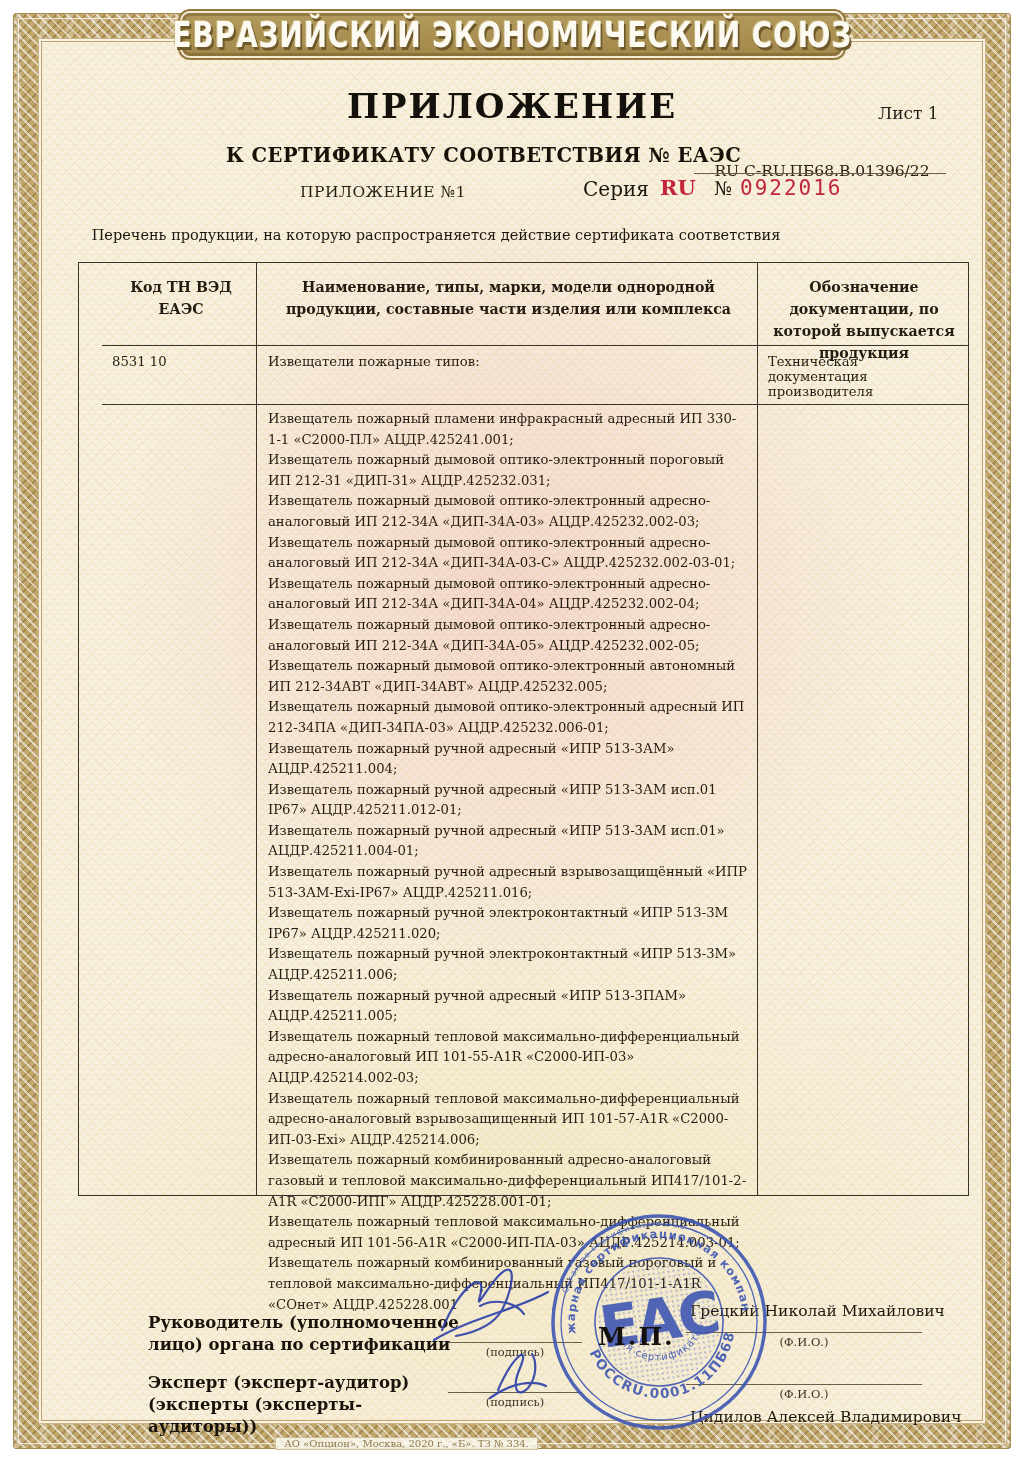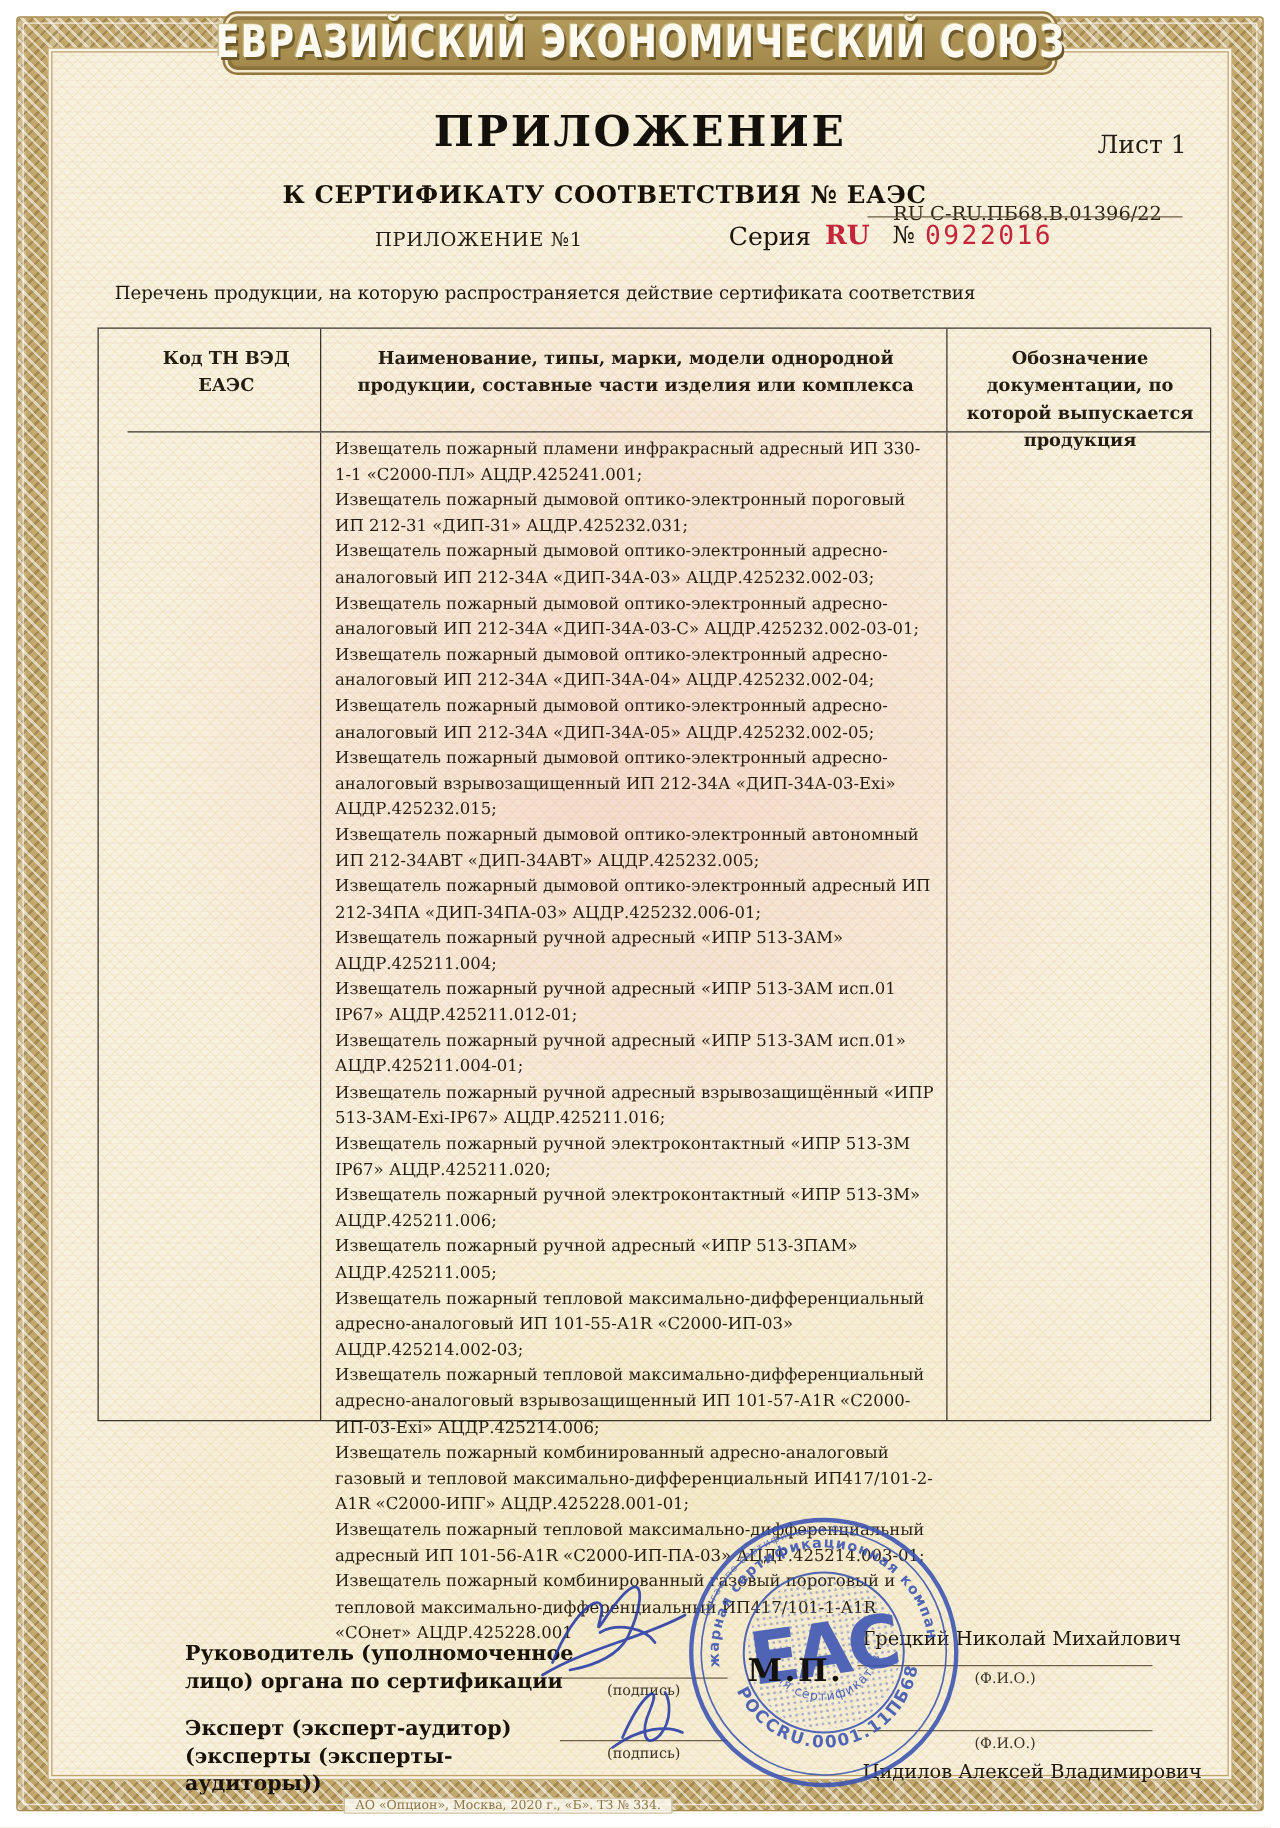--- a/index.html
+++ b/index.html
@@ -32,21 +32,21 @@
   .banner{position:absolute;left:180px;top:11px;width:664px;height:47px;
     background:linear-gradient(#b39b5e,#a18748);border-radius:10px;
     box-shadow:inset 0 0 0 2px #f3ead2, 0 0 0 2px #93783d, inset 0 0 0 5px rgba(120,96,46,.55);
     display:flex;align-items:center;justify-content:center;}
   .banner-text{font-family:"DejaVu Sans",sans-serif;font-weight:800;font-size:30px;color:#fdfaf2;
     letter-spacing:1px;white-space:nowrap;transform:scale(.93,1.2);
     text-shadow:2px 2px 0 #6e592b, -1px -1px 0 #cab981;}
 
   .doc-title{position:absolute;left:0;top:86px;width:1024px;text-align:center;
     font-size:34px;font-weight:700;letter-spacing:2px;color:#14100c;}
-  .sheet{position:absolute;left:878px;top:103px;font-size:20px;color:#241d14;}
+  .sheet{position:absolute;left:878px;top:103px;font-size:17px;color:#241d14;}
 
   .cert-line{position:absolute;left:226px;top:144px;font-size:19.5px;font-weight:700;
     letter-spacing:.5px;color:#171108;}
   .cert-num{position:absolute;left:698px;top:146px;width:248px;text-align:center;
     font-size:15.5px;color:#2a2113;margin-top:16px;}
   .cert-num-rule{position:absolute;left:694px;top:173px;width:252px;border-top:1px solid #6c5f49;}
 
   .appendix-no{position:absolute;left:300px;top:183px;font-size:15.5px;letter-spacing:.5px;color:#241d12;}
   .series-label{position:absolute;left:583px;top:177px;font-size:20px;color:#1c150c;}
   .series-value{position:absolute;left:660px;top:175px;font-size:21px;font-weight:700;
@@ -130,30 +130,34 @@
     <div class="blank-number">0922016</div>
 
     <div class="subtitle">Перечень продукции, на которую распространяется действие сертификата соответствия</div>
 
     <div class="ptable">
       <div class="trow thead">
         <div class="tcell c1">Код ТН ВЭД ЕАЭС</div>
         <div class="tcell c2">Наименование, типы, марки, модели однородной продукции, составные части изделия или комплекса</div>
         <div class="tcell c3">Обозначение документации, по которой выпускается продукция</div>
       </div>
+      <div class="trow trow-first">
+        <div class="tcell c1">8531 10</div>
+        <div class="tcell c2">Извещатели пожарные типов:</div>
+        <div class="tcell c3">Техническая документация производителя</div>
+      </div>
       <div class="trow trow-products">
         <div class="tcell c1"></div>
         <div class="tcell c2">
             <div class="product-line">Извещатель пожарный пламени инфракрасный адресный ИП 330-1-1 «С2000-ПЛ» АЦДР.425241.001;</div>
             <div class="product-line">Извещатель пожарный дымовой оптико-электронный пороговый ИП 212-31 «ДИП-31» АЦДР.425232.031;</div>
             <div class="product-line">Извещатель пожарный дымовой оптико-электронный адресно-аналоговый ИП 212-34А «ДИП-34А-03» АЦДР.425232.002-03;</div>
             <div class="product-line">Извещатель пожарный дымовой оптико-электронный адресно-аналоговый ИП 212-34А «ДИП-34А-03-С» АЦДР.425232.002-03-01;</div>
             <div class="product-line">Извещатель пожарный дымовой оптико-электронный адресно-аналоговый ИП 212-34А «ДИП-34А-04» АЦДР.425232.002-04;</div>
             <div class="product-line">Извещатель пожарный дымовой оптико-электронный адресно-аналоговый ИП 212-34А «ДИП-34А-05» АЦДР.425232.002-05;</div>
-            <div class="product-line">Извещатель пожарный дымовой оптико-электронный адресно-аналоговый взрывозащищенный ИП 212-34А «ДИП-34А-03-Exi» АЦДР.425232.015;</div>
             <div class="product-line">Извещатель пожарный дымовой оптико-электронный автономный ИП 212-34АВТ «ДИП-34АВТ» АЦДР.425232.005;</div>
             <div class="product-line">Извещатель пожарный дымовой оптико-электронный адресный ИП 212-34ПА «ДИП-34ПА-03» АЦДР.425232.006-01;</div>
             <div class="product-line">Извещатель пожарный ручной адресный «ИПР 513-3АМ» АЦДР.425211.004;</div>
             <div class="product-line">Извещатель пожарный ручной адресный «ИПР 513-3АМ исп.01 IP67» АЦДР.425211.012-01;</div>
             <div class="product-line">Извещатель пожарный ручной адресный «ИПР 513-3АМ исп.01» АЦДР.425211.004-01;</div>
             <div class="product-line">Извещатель пожарный ручной адресный взрывозащищённый «ИПР 513-3АМ-Exi-IP67» АЦДР.425211.016;</div>
             <div class="product-line">Извещатель пожарный ручной электроконтактный «ИПР 513-3М IP67» АЦДР.425211.020;</div>
             <div class="product-line">Извещатель пожарный ручной электроконтактный «ИПР 513-3М» АЦДР.425211.006;</div>
             <div class="product-line">Извещатель пожарный ручной адресный «ИПР 513-3ПАМ» АЦДР.425211.005;</div>
             <div class="product-line">Извещатель пожарный тепловой максимально-дифференциальный адресно-аналоговый ИП 101-55-А1R «С2000-ИП-03» АЦДР.425214.002-03;</div>

